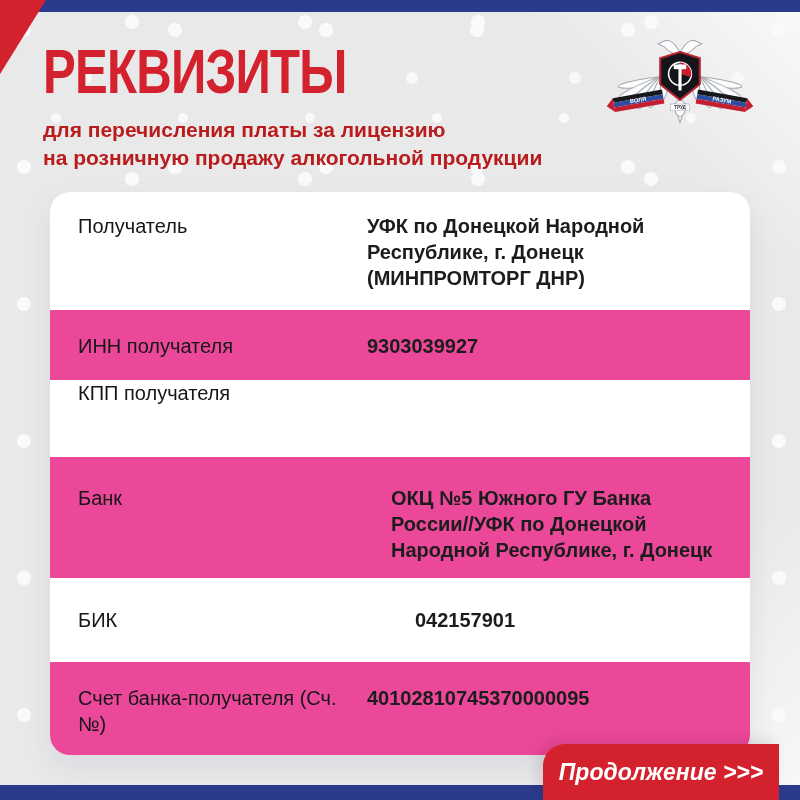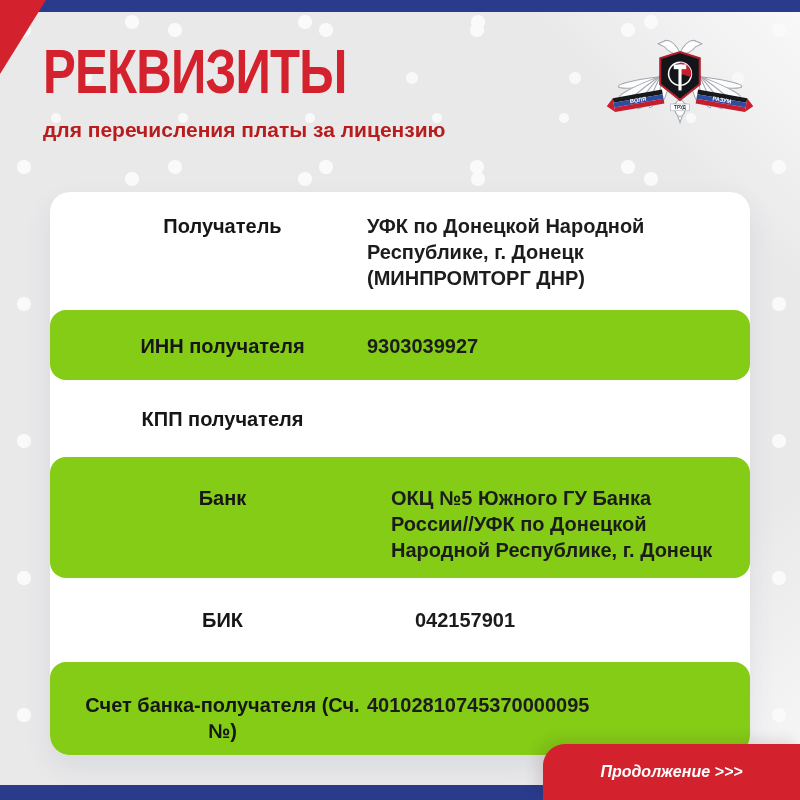--- a/index.html
+++ b/index.html
@@ -28,46 +28,47 @@
     transform:scaleX(.78);transform-origin:left top;white-space:nowrap;
   }
   .subtitle{margin-top:13px;font-size:21px;font-weight:700;line-height:1.33;color:#b91c1c;}
   .emblem{position:absolute;left:600px;top:26px;width:160px;height:104px;z-index:3;}
   .card{
     position:absolute;left:50px;top:192px;width:700px;height:563px;z-index:4;
     background:#ffffff;border-radius:20px;overflow:hidden;
     box-shadow:0 12px 28px rgba(40,50,90,.08);
   }
   .row{display:flex;align-items:flex-start;padding:0 30px 0 28px;box-sizing:border-box;}
-  .row.alt{background:#84cc16;border-radius:16px;}
-  .row .label{width:289px;flex:none;font-size:20px;font-weight:700;color:#161616;line-height:1.3;text-align:center;}
+  .row.alt{background:#ec4899;}
+  .row .label{width:289px;flex:none;font-size:20px;font-weight:400;color:#161616;line-height:1.3;}
   .row .value{width:330px;flex:none;font-size:20px;font-weight:600;color:#1c1c1c;line-height:1.3;}
   .row:nth-child(1){min-height:118px;padding-top:21px;}
   .row:nth-child(2){min-height:70px;padding-top:23px;}
-  .row:nth-child(3){min-height:77px;padding-top:26px;}
+  .row:nth-child(3){min-height:77px;}
   .row:nth-child(4){min-height:121px;padding-top:28px;gap:24px;}
   .row:nth-child(5){min-height:84px;padding-top:29px;gap:48px;}
-  .row:nth-child(6){min-height:93px;padding-top:30px;}
+  .row:nth-child(6){min-height:93px;padding-top:23px;}
   .continue-banner{
-    position:absolute;left:543px;top:744px;width:257px;height:56px;z-index:5;
+    position:absolute;left:543px;top:744px;width:236px;height:56px;z-index:5;
     border-top-left-radius:22px;display:flex;align-items:center;justify-content:center;
-    color:#ffffff;font-size:16px;font-weight:700;font-style:italic;
+    color:#ffffff;font-size:23px;font-weight:700;font-style:italic;
     box-shadow:-6px -4px 14px rgba(60,20,25,.12);
   }
 </style>
 </head>
 <body>
 
 <div class="topbar" style="background:#2b3b8c;"></div>
 <div class="corner-triangle" style="background:#d3212d;"></div>
 
 <div class="header">
   <div class="page-title" style="color:#d3212d;">РЕКВИЗИТЫ</div>
   <div class="subtitle">
     <div>для перечисления платы за лицензию</div>
+    <div>на розничную продажу алкогольной продукции</div>
   </div>
 </div>
 
 <div class="emblem">
   <svg viewBox="0 0 300 200" width="160" height="104">
     <g stroke="#a2a8b0" stroke-width="2" fill="#fdfdfd">
 
       <g>
         <ellipse cx="92" cy="102" rx="62" ry="8" transform="rotate(-8 134 100)"></ellipse>
         <ellipse cx="90" cy="96" rx="64" ry="8" transform="rotate(-22 134 96)"></ellipse>

